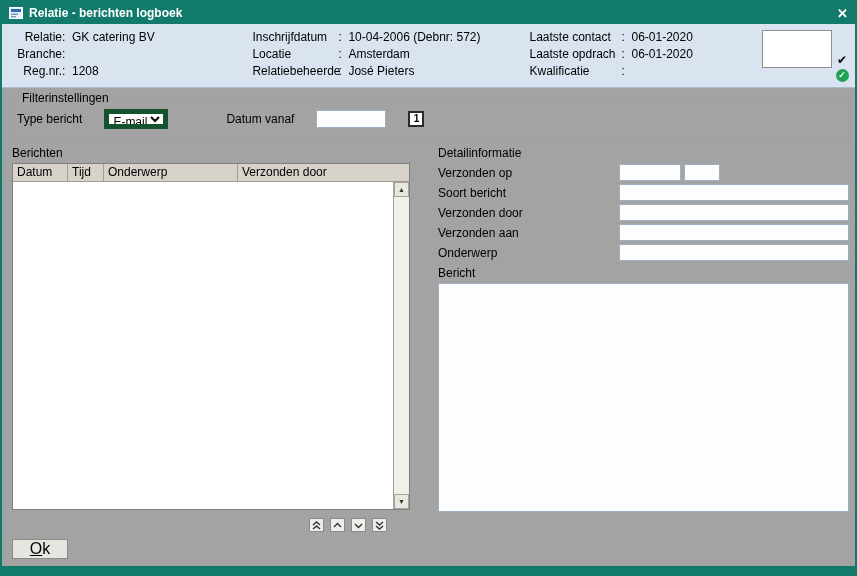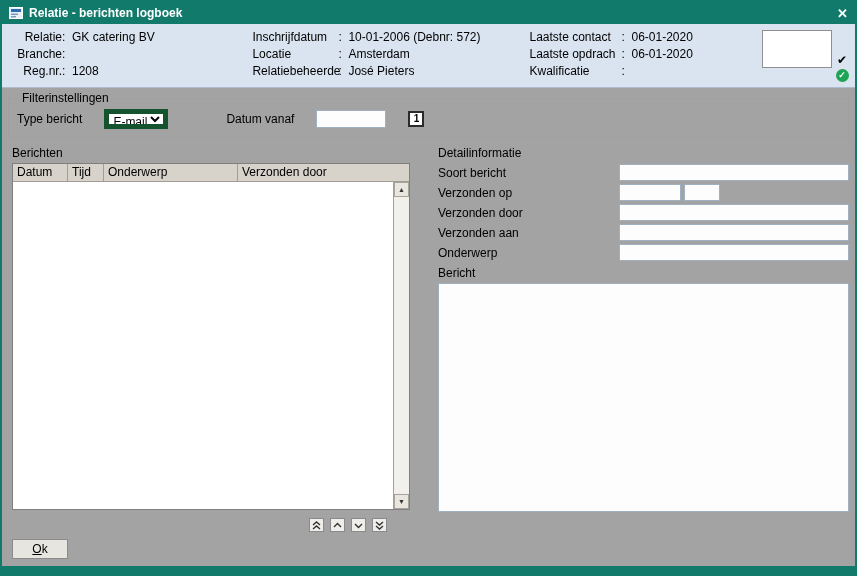--- a/index.html
+++ b/index.html
@@ -151,21 +151,21 @@
   .bericht-area {
     width: 100%; height: 229px; resize: none;
     border: 1px solid #9fb0c0; background: #fdfdfd;
     font-family: "Liberation Sans", sans-serif; font-size: 12px;
   }
   
   .footer { flex: 0 0 34px; display: flex; align-items: center; padding: 0 10px; }
   .ok-btn {
     width: 56px; height: 20px;
     background: #e7e5df; border: 1px solid #8a8a8a;
-    font-family: "Liberation Sans", sans-serif; font-size: 12px;
+    font-family: "Liberation Sans", sans-serif; font-size: 16px;
     cursor: pointer;
   }
   .ok-btn::first-letter { text-decoration: underline; }
   .bottom-strip { flex: 0 0 9px; background: #127a6b; }
 </style>
 </head>
 <body>
 
 <div class="dialog">
 
@@ -197,21 +197,21 @@
       <div class="hrow">
           <span class="hlabel">Reg.nr.</span>
           <span class="hcolon">:</span>
           <span>1208</span>
         </div>
     </div>
     <div class="hcol hcol-2">
       <div class="hrow">
           <span class="hlabel">Inschrijfdatum</span>
           <span class="hcolon">:</span>
-          <span>10-01-2006  (Debnr: 572)</span>
+          <span>10-04-2006  (Debnr: 572)</span>
         </div>
       <div class="hrow">
           <span class="hlabel">Locatie</span>
           <span class="hcolon">:</span>
           <span>Amsterdam</span>
         </div>
       <div class="hrow">
           <span class="hlabel">Relatiebeheerde</span>
           <span class="hcolon">:</span>
           <span>José Pieters</span>
@@ -299,29 +299,29 @@
               <polyline points="1,1 4.5,4 8,1" fill="none" stroke="#333" stroke-width="1.4"></polyline>
               <polyline points="1,5 4.5,8 8,5" fill="none" stroke="#333" stroke-width="1.4"></polyline>
             </svg>
         </button>
       </div>
     </div>
 
     <div class="right-pane">
       <div class="section-title">Detailinformatie</div>
       <div class="drow">
-        <span class="dlabel">Soort bericht</span>
-        <input class="dinput dinput-full" type="text" value="" style="">
-      </div>
-      <div class="drow">
         <span class="dlabel">Verzonden op</span>
         <input class="dinput dinput-date" type="text" value="" style="">
         <input class="dinput dinput-time" type="text" value="" style="">
       </div>
       <div class="drow">
+        <span class="dlabel">Soort bericht</span>
+        <input class="dinput dinput-full" type="text" value="" style="">
+      </div>
+      <div class="drow">
         <span class="dlabel">Verzonden door</span>
         <input class="dinput dinput-full" type="text" value="" style="">
       </div>
       <div class="drow">
         <span class="dlabel">Verzonden aan</span>
         <input class="dinput dinput-full" type="text" value="" style="">
       </div>
       <div class="drow">
         <span class="dlabel">Onderwerp</span>
         <input class="dinput dinput-full" type="text" value="" style="">

